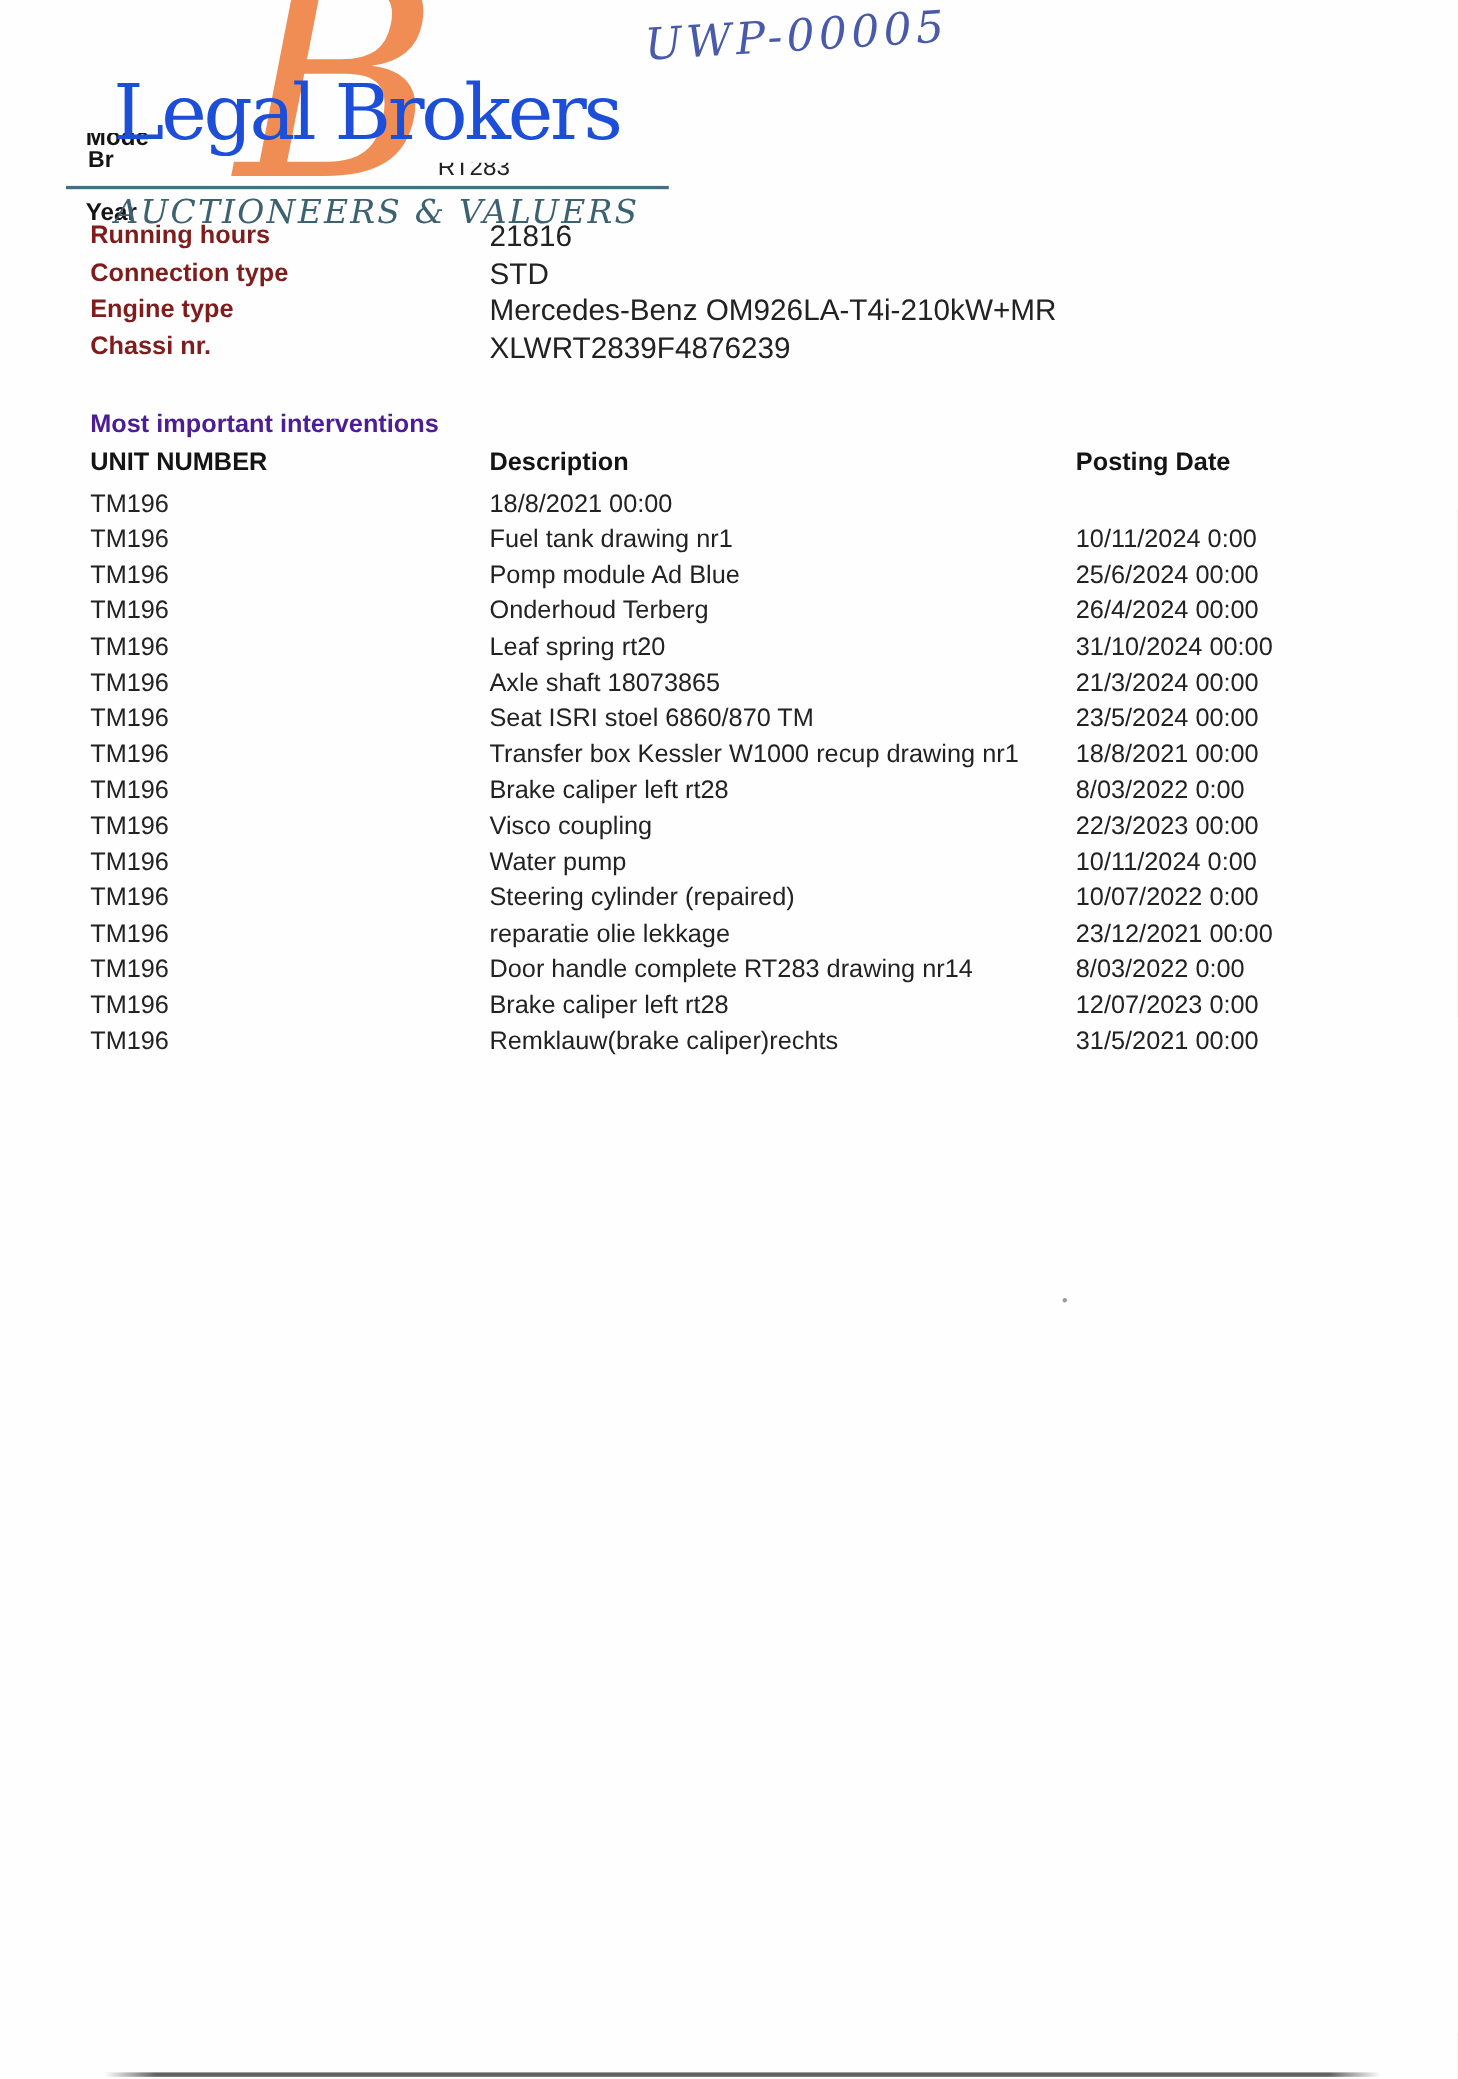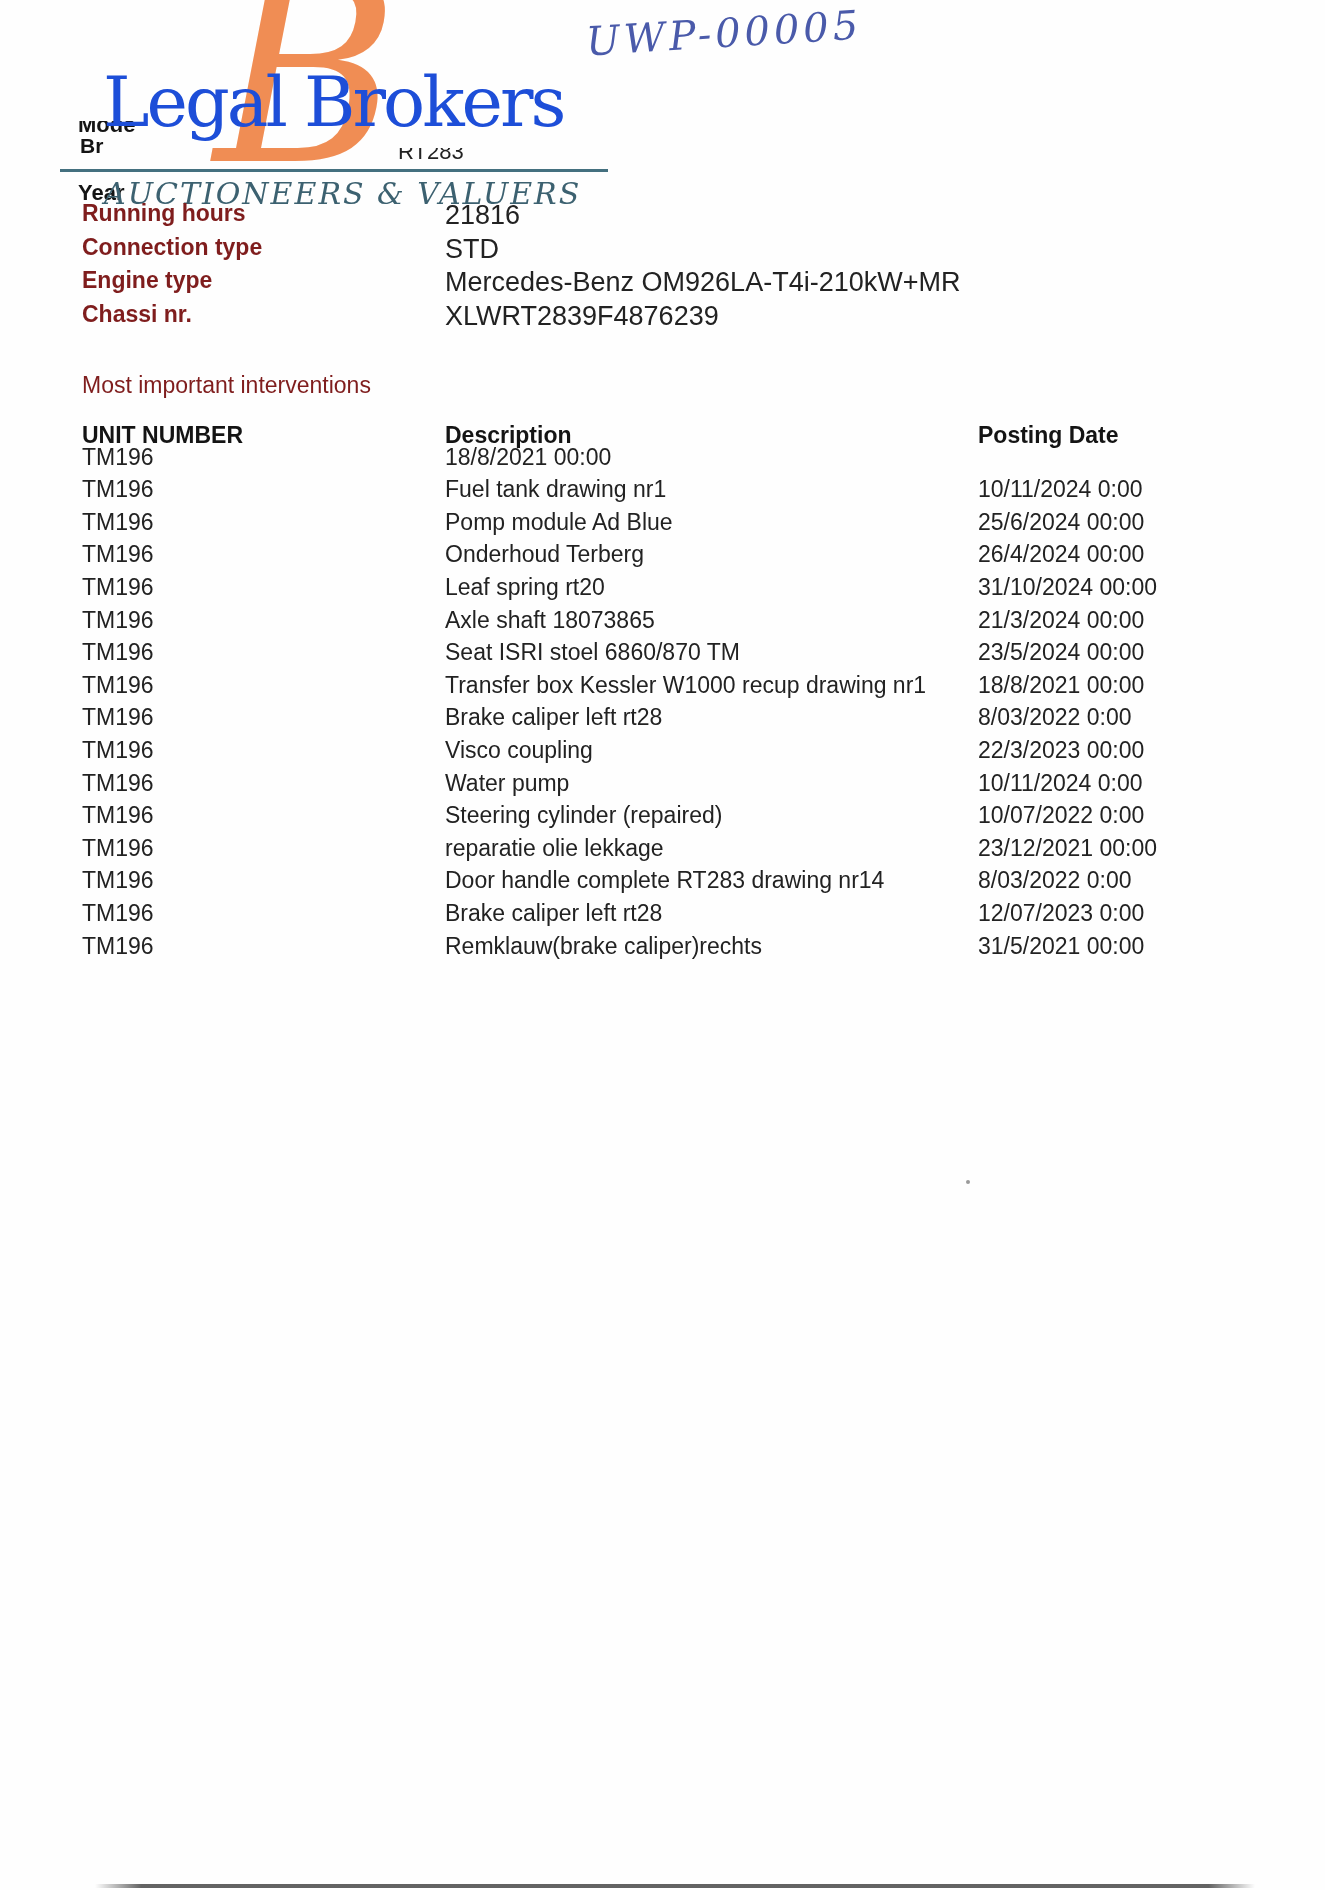--- a/index.html
+++ b/index.html
@@ -46,24 +46,24 @@
   .frag-model { left:78px; top:121px; height:18px; font-size:22px; }
   .frag-model-value { left:398px; top:148px; height:15px; font-size:22px; font-weight:normal; color:#222; }
   
   .specs { position:absolute; left:82px; top:200px; width:1210px; z-index:4; }
   .spec-row { display:flex; height:33.5px; align-items:flex-start; }
   .spec-label { width:363px; font-weight:bold; font-size:23px; color:#7f1d1d; }
   .spec-value { font-size:27px; color:#222; }
   
   .section-title {
     position:absolute; left:82px; top:372px;
-    font-weight:normal; font-size:23px; color:#7f1d1d;
+    font-weight:bold; font-size:23px; color:#4c1d95;
   }
   .tbl-header { position:absolute; left:82px; top:406px; display:flex; width:1210px; }
-  .tbl-header div { font-weight:bold; font-size:23px; color:#141414;margin-top:16px; }
+  .tbl-header div { font-weight:bold; font-size:23px; color:#141414; }
   .rows { position:absolute; left:82px; top:438px; width:1210px; }
   .t-row { display:flex; height:32.6px; align-items:flex-end; }
   .c0 { width:363px; font-size:23px; color:#222; }
   .c1 { width:533px; font-size:23px; color:#222; }
   .c2 { flex:1; font-size:23px; color:#222; }
   
   .speck {
     position:absolute; left:966px; top:1180px; width:4px; height:4px;
     border-radius:50%; background:#9a9a9a;
   }

